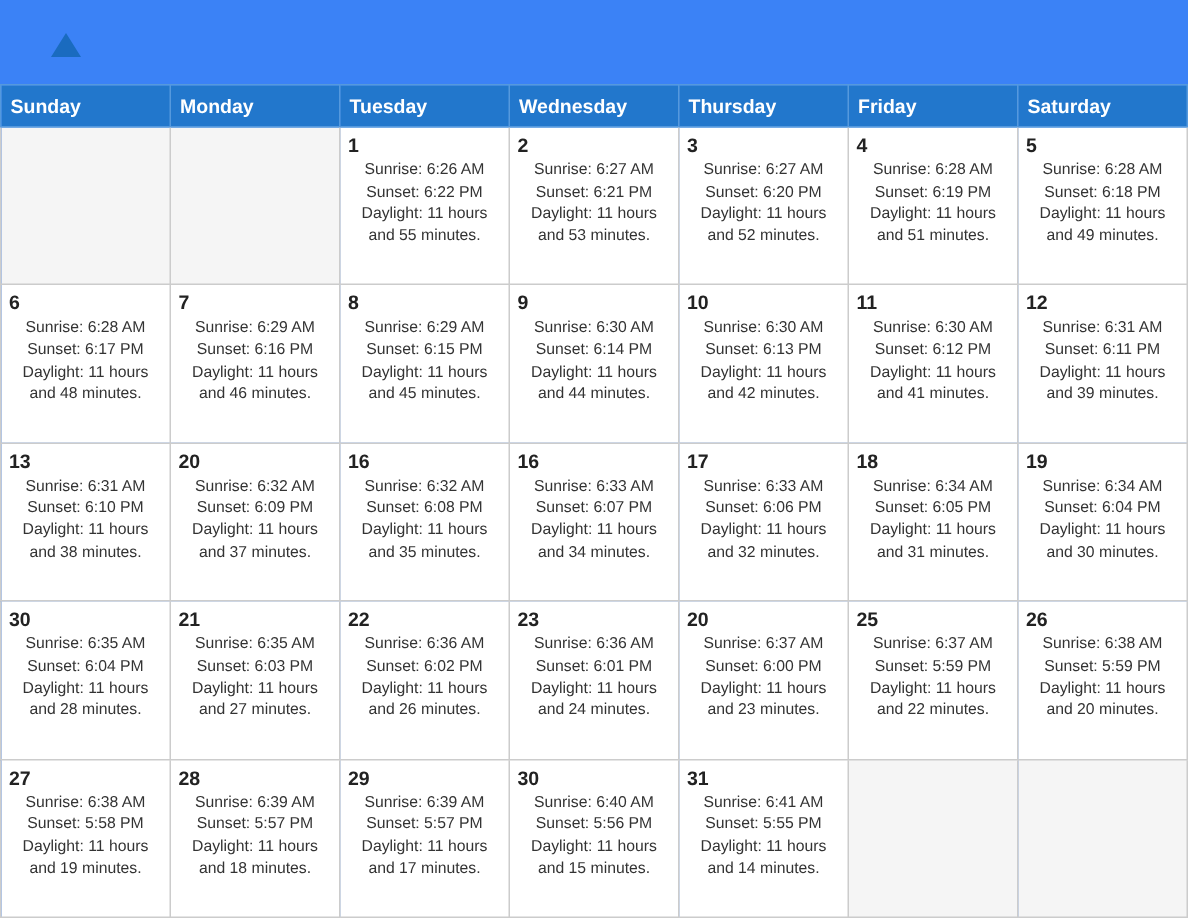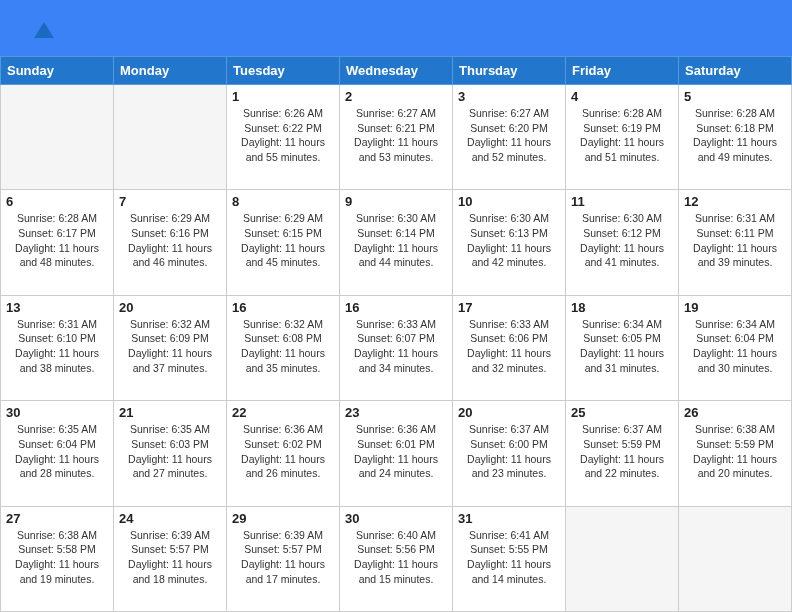--- a/index.html
+++ b/index.html
@@ -248,21 +248,21 @@
             <span class="day-number">26</span>
             <div class="day-info">Sunrise: 6:38 AM<br>Sunset: 5:59 PM<br>Daylight: 11 hours and 20 minutes.</div>
           </td>
         </tr>
         <tr>
           <td>
             <span class="day-number">27</span>
             <div class="day-info">Sunrise: 6:38 AM<br>Sunset: 5:58 PM<br>Daylight: 11 hours and 19 minutes.</div>
           </td>
           <td>
-            <span class="day-number">24</span>
+            <span class="day-number">28</span>
             <div class="day-info">Sunrise: 6:39 AM<br>Sunset: 5:57 PM<br>Daylight: 11 hours and 18 minutes.</div>
           </td>
           <td>
             <span class="day-number">29</span>
             <div class="day-info">Sunrise: 6:39 AM<br>Sunset: 5:57 PM<br>Daylight: 11 hours and 17 minutes.</div>
           </td>
           <td>
             <span class="day-number">30</span>
             <div class="day-info">Sunrise: 6:40 AM<br>Sunset: 5:56 PM<br>Daylight: 11 hours and 15 minutes.</div>
           </td>

